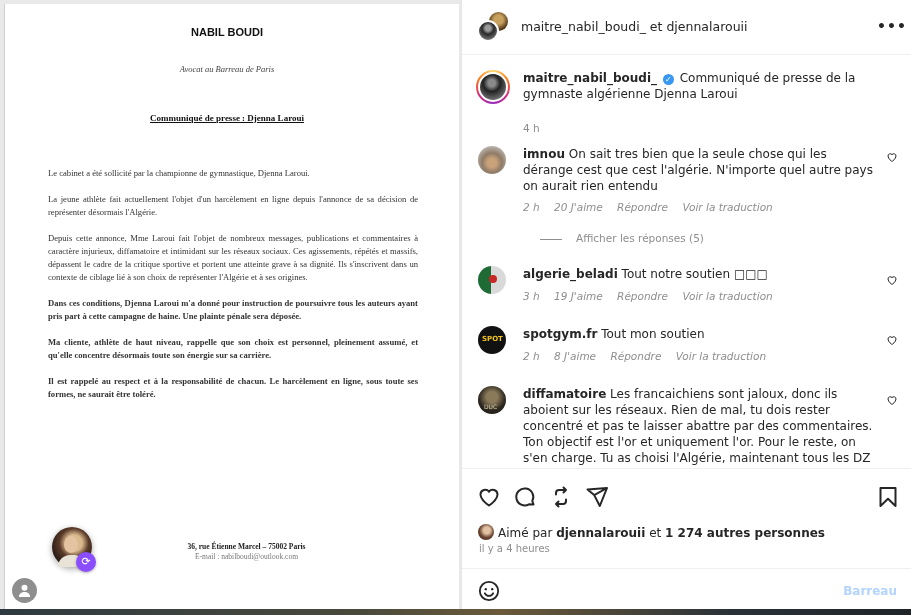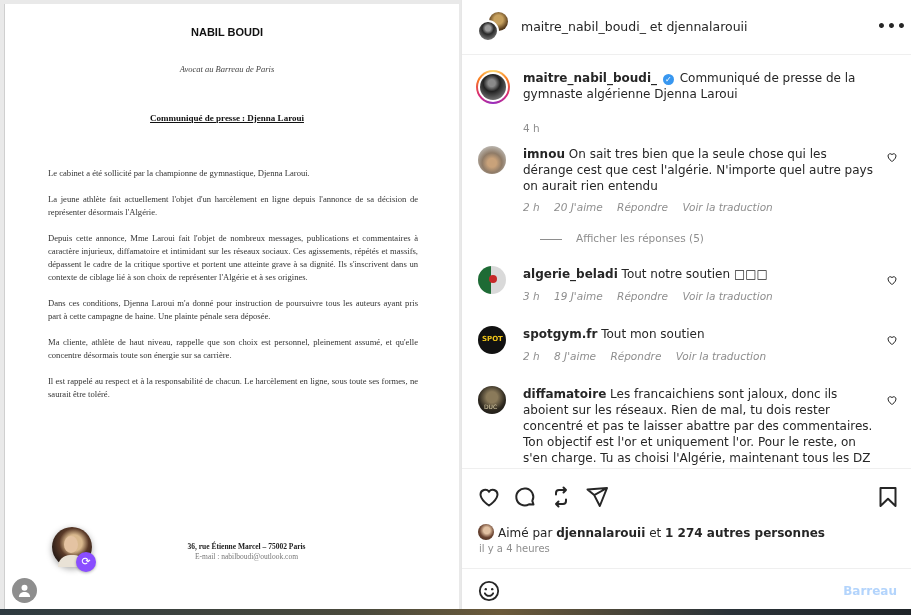--- a/index.html
+++ b/index.html
@@ -27,21 +27,21 @@
     }
     .doc-heading {
       position: absolute; top: 109px; left: 0; width: 100%; text-align: center;
       font-size: 9px; font-weight: bold; text-decoration: underline; color: #111; padding-right: 10px;
     }
     .doc-body { position: absolute; left: 43px; top: 163px; width: 370px; }
     .doc-p {
       font-size: 8.6px; line-height: 13px; text-align: justify; color: #333;
       margin-bottom: 13px;
     }
-    .doc-p.gap { margin-top: 12px; }
+    .doc-p.gap { margin-top: 12px; font-weight: bold; }
     .doc-footer {
       position: absolute; top: 538px; left: 0; width: 100%; text-align: center; padding-left: 29px;
     }
     .doc-address { font-size: 7.5px; font-weight: bold; color: #222; }
     .doc-email { font-size: 7.5px; color: #777; margin-top: 1px; }
 
     .float-avatar {
       position: absolute; left: 52px; top: 527px; width: 40px; height: 40px; border-radius: 50%;
       background: radial-gradient(circle at 55% 40%, #d9b98e 0 25%, #5a3a28 45%, #2b1e18 70%);
       box-shadow: 0 2px 6px rgba(0,0,0,.35);

